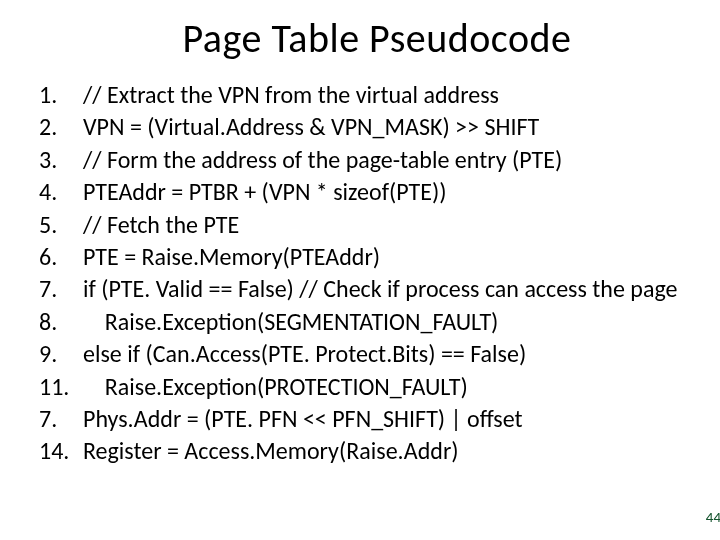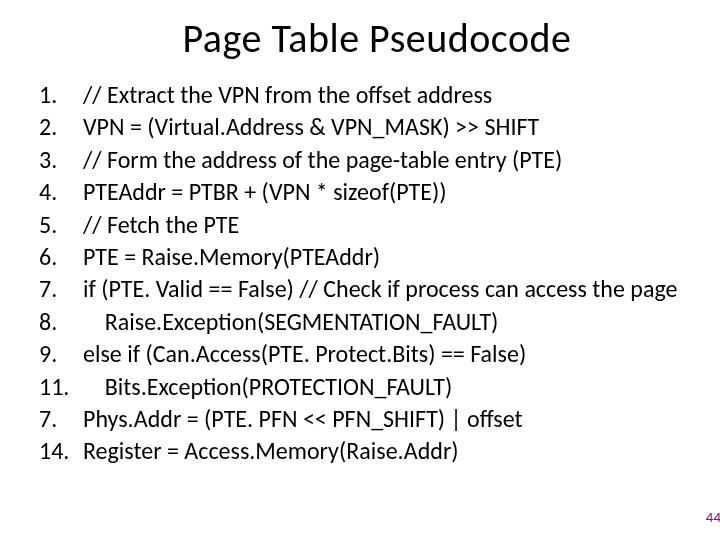--- a/index.html
+++ b/index.html
@@ -43,33 +43,33 @@
   }
   .code {
     flex: 1 1 auto;
     white-space: pre;
   }
   .pagenum {
     position: absolute;
     right: 16px;
     bottom: 14px;
     font-size: 15px;
-    color: #701a75;
+    color: #14532d;
   }
 </style>
 </head>
 <body>
 
 <div class="slide">
   <h1 class="title">Page Table Pseudocode</h1>
 
   <div class="list">
     <div class="row">
       <span class="num">1.</span>
-      <span class="code">// Extract the VPN from the offset address</span>
+      <span class="code">// Extract the VPN from the virtual address</span>
     </div>
     <div class="row">
       <span class="num">2.</span>
       <span class="code">VPN = (Virtual.Address &amp; VPN_MASK) &gt;&gt; SHIFT</span>
     </div>
     <div class="row">
       <span class="num">3.</span>
       <span class="code">// Form the address of the page-table entry (PTE)</span>
     </div>
     <div class="row">
@@ -91,21 +91,21 @@
     <div class="row">
       <span class="num">8.</span>
       <span class="code">    Raise.Exception(SEGMENTATION_FAULT)</span>
     </div>
     <div class="row">
       <span class="num">9.</span>
       <span class="code">else if (Can.Access(PTE. Protect.Bits) == False)</span>
     </div>
     <div class="row">
       <span class="num">11.</span>
-      <span class="code">    Bits.Exception(PROTECTION_FAULT)</span>
+      <span class="code">    Raise.Exception(PROTECTION_FAULT)</span>
     </div>
     <div class="row">
       <span class="num">7.</span>
       <span class="code">Phys.Addr = (PTE. PFN &lt;&lt; PFN_SHIFT) | offset</span>
     </div>
     <div class="row">
       <span class="num">14.</span>
       <span class="code">Register = Access.Memory(Raise.Addr)</span>
     </div>
   </div>

